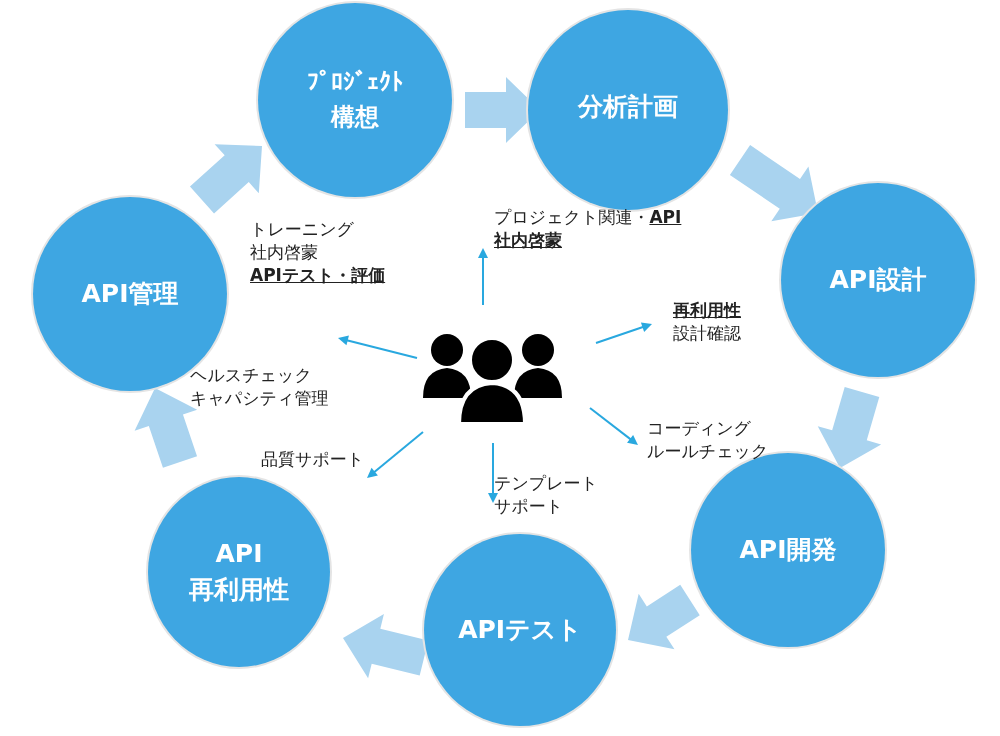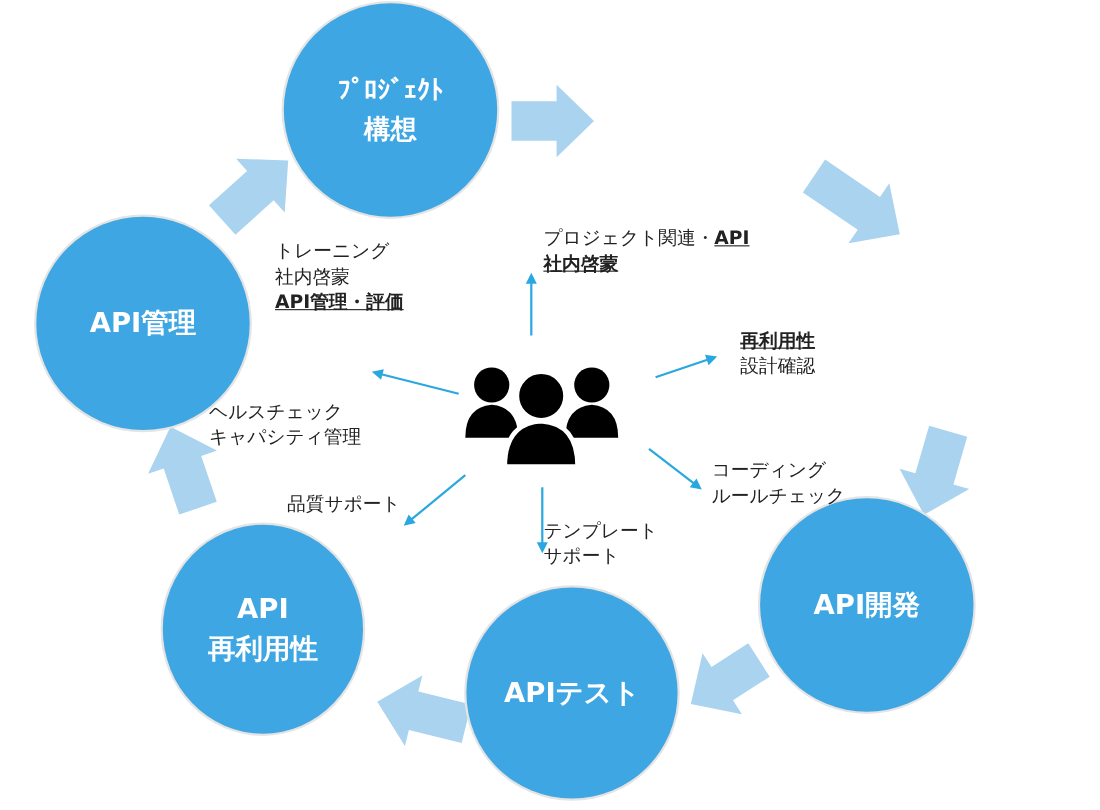--- a/index.html
+++ b/index.html
@@ -55,20 +55,26 @@
           <line x1="417" y1="358" x2="345.75533099626426" y2="339.9633749357631" stroke="#29a8df" stroke-width="2"></line>
           <polygon points="338,338 348.9212730801823,335.6071367970387 346.4670544104784,345.30130054236906" fill="#29a8df"></polygon>
         </g>
       </g>
   </svg>
 
   <div class="circle" id="c0" style="left:258px;top:3px;width:194px;height:194px;font-size:24px;text-align:center;">
     <span>ﾌﾟﾛｼﾞｪｸﾄ</span>
     <span>構想</span>
   </div>
+  <div class="circle" id="c1" style="left:528px;top:10px;width:200px;height:200px;font-size:25px;">
+    <span style="margin-top:-6px;">分析計画</span>
+  </div>
+  <div class="circle" id="c2" style="left:781px;top:183px;width:194px;height:194px;font-size:25px;">
+    <span>API設計</span>
+  </div>
   <div class="circle" id="c3" style="left:691px;top:453px;width:194px;height:194px;font-size:25px;">
     <span>API開発</span>
   </div>
   <div class="circle" id="c4" style="left:424px;top:534px;width:192px;height:192px;font-size:25px;">
     <span>APIテスト</span>
   </div>
   <div class="circle" id="c5" style="left:148px;top:477px;width:182px;height:190px;font-size:25px;">
     <span>API</span>
     <span>再利用性</span>
   </div>
@@ -91,21 +97,21 @@
   </svg>
 
   <div class="note" style="left:494px;top:206px;">
     <div><span>プロジェクト関連・</span><span class="b">API</span></div>
     <div><span class="b">社内啓蒙</span></div>
   </div>
 
   <div class="note" style="left:250px;top:218px;">
     <div>トレーニング</div>
     <div>社内啓蒙</div>
-    <div><span class="b">API管理・評価</span></div>
+    <div><span class="b">APIテスト・評価</span></div>
   </div>
 
   <div class="note" style="left:673px;top:299px;">
     <div><span class="b">再利用性</span></div>
     <div>設計確認</div>
   </div>
 
   <div class="note" style="left:190px;top:364px;">
     <div>ヘルスチェック</div>
     <div>キャパシティ管理</div>

